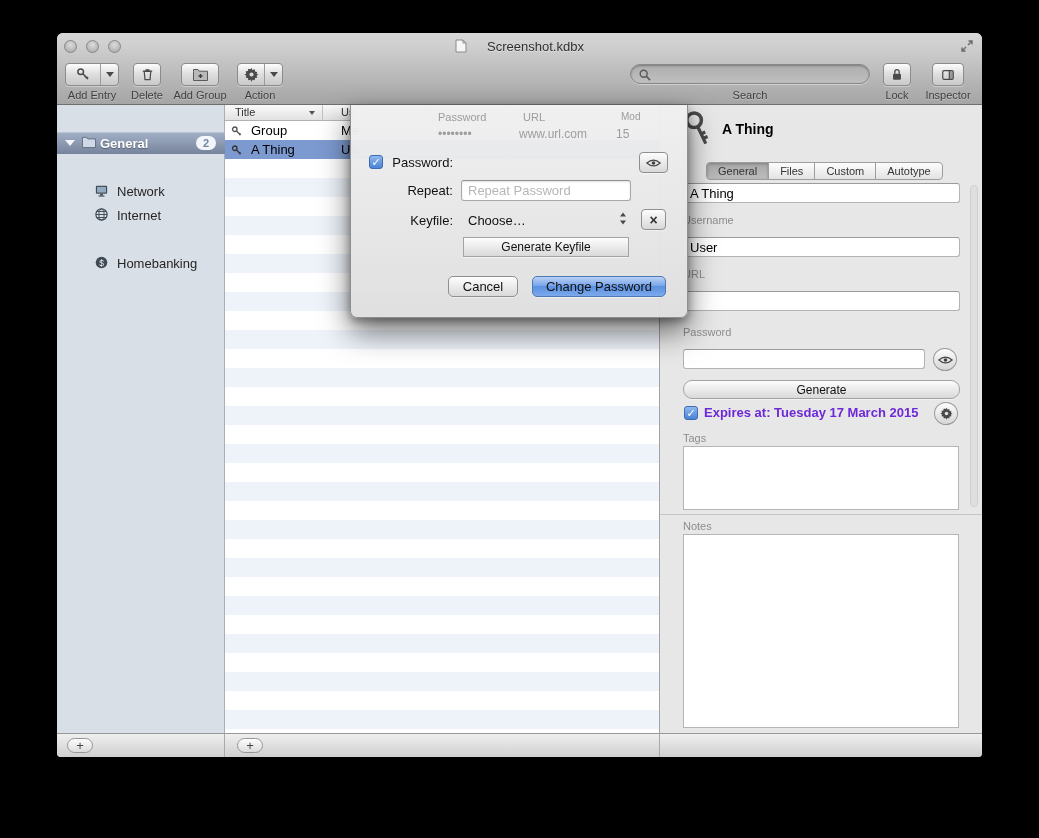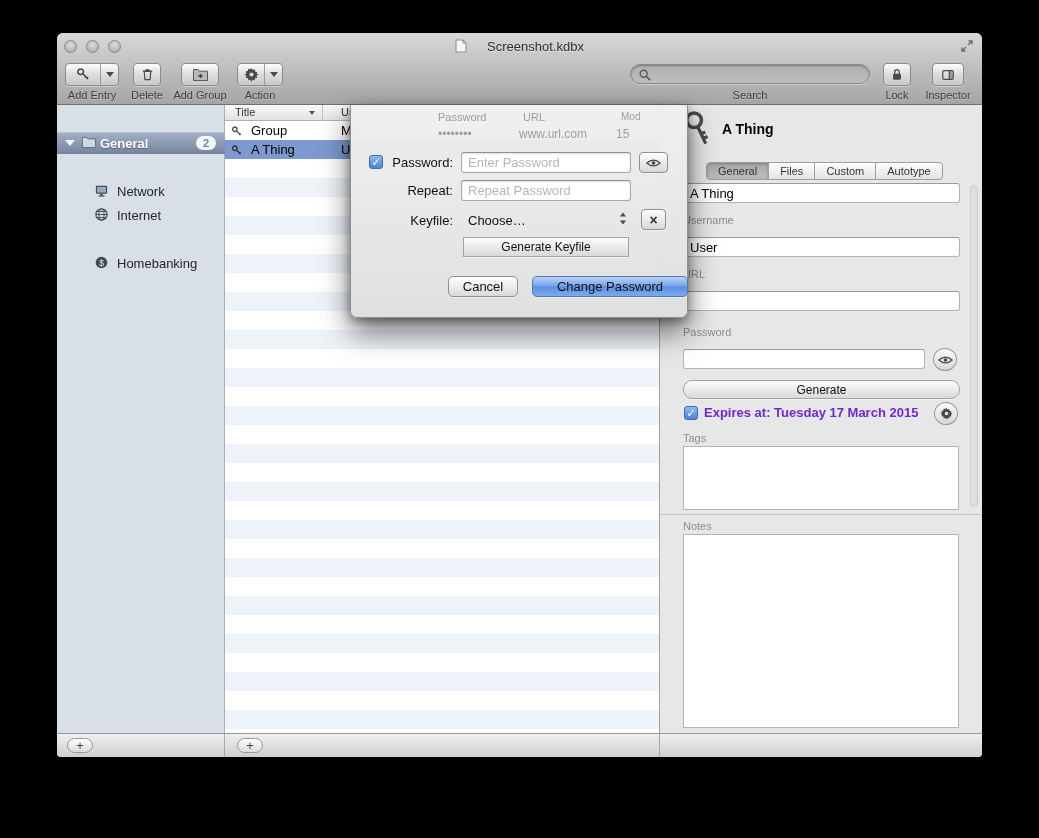--- a/index.html
+++ b/index.html
@@ -361,21 +361,20 @@
 
       <span class="ghost" style="left:87px;top:6px;font-size:11px">Password</span>
       <span class="ghost" style="left:172px;top:6px;font-size:11px">URL</span>
       <span class="ghost" style="left:270px;top:6px;font-size:10px">Mod</span>
       <span class="ghost" style="left:87px;top:22px;font-size:12px">••••••••</span>
       <span class="ghost" style="left:168px;top:22px;font-size:12px">www.url.com</span>
       <span class="ghost" style="left:265px;top:22px;font-size:12px">15</span>
 
       <span class="checkbox" style="left:18px;top:50px">✓</span>
       <span class="sheet-lbl" style="top:50px">Password:</span>
-      <input class="sheet-input" style="top: 47px;" placeholder="Enter Password">
       <span class="small-bezel" style="left:288px;top:47px;width:29px;height:21px">
         <svg width="15" height="10" viewBox="0 0 18 12">
             <path d="M1 6Q9-1 17 6 9 13 1 6z" fill="none" stroke="#444" stroke-width="1.4"></path>
             <circle cx="9" cy="6" r="2.2" fill="#444"></circle>
           </svg>
       </span>
 
       <span class="sheet-lbl" style="top:78px">Repeat:</span>
       <input class="sheet-input" style="top: 75px;" placeholder="Repeat Password">
 
@@ -389,19 +388,19 @@
       </span>
       <span class="small-bezel" style="left:290px;top:104px;width:25px;height:21px;font-size:14px;color:#333;font-weight:bold">×</span>
 
       <div class="capsule-btn" style="left:112px;top:132px;width:166px;height:20px;border-radius:0">
         <span>Generate Keyfile</span>
       </div>
 
       <div class="push-btn" style="left:97px;top:171px;width:70px">
         <span>Cancel</span>
       </div>
-      <div class="push-btn default" style="left:181px;top:171px;width:156px">
+      <div class="push-btn default" style="left:181px;top:171px;width:134px">
         <span>Change Password</span>
       </div>
     </div>
 
   </div>
 </div>
 
 </body></html>

